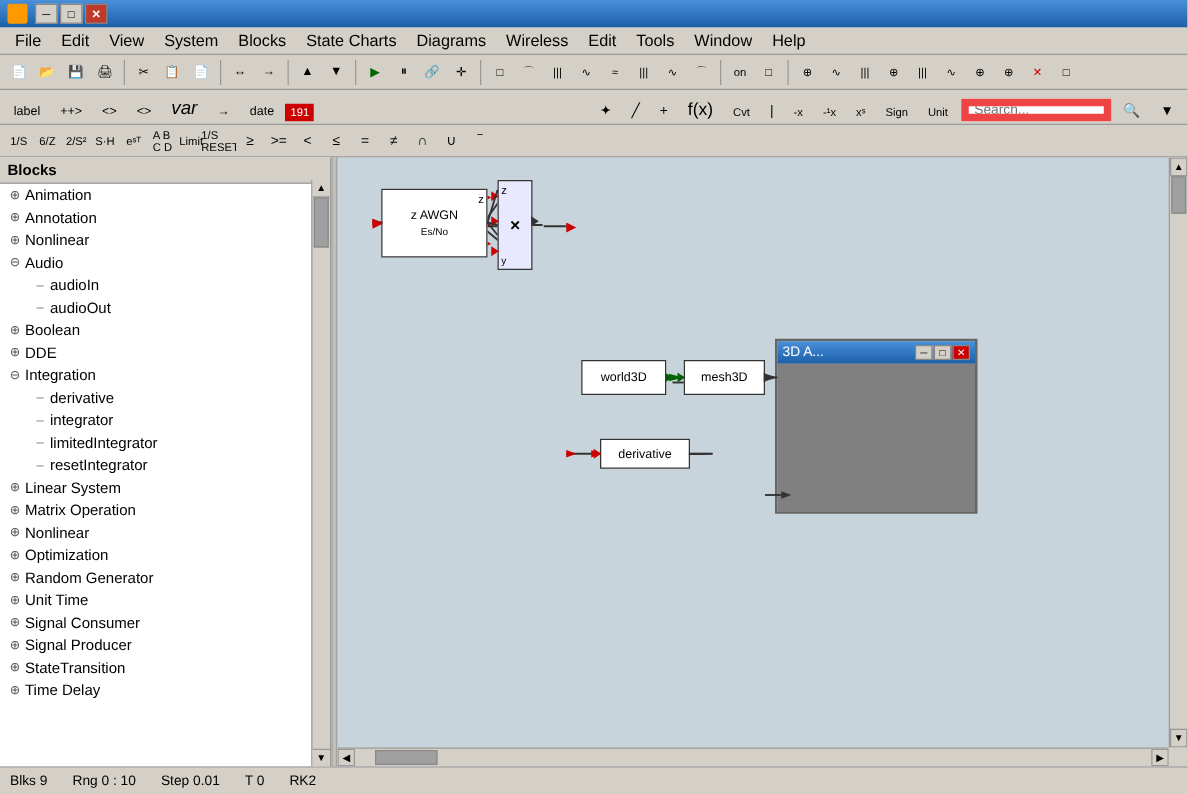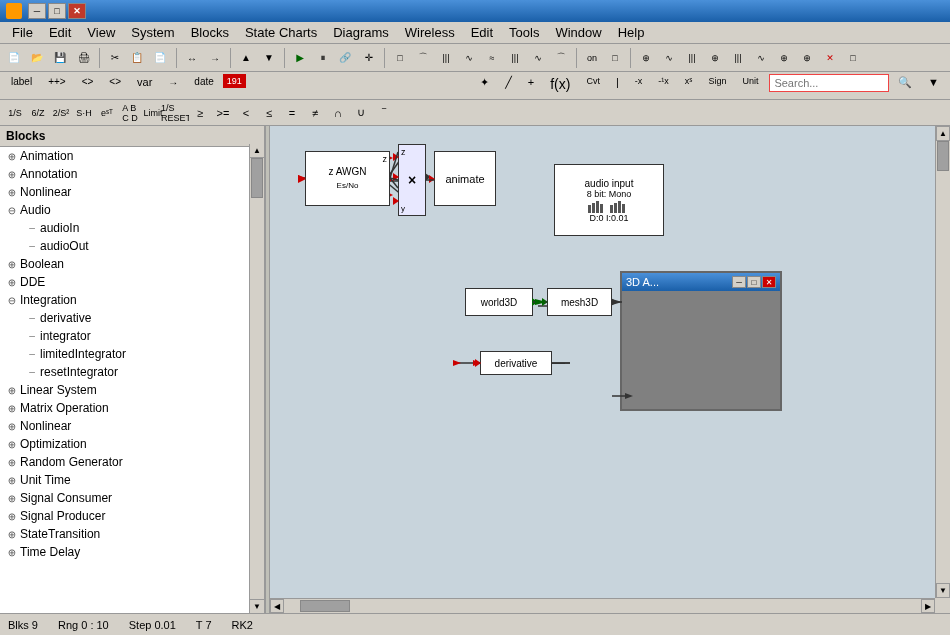--- a/index.html
+++ b/index.html
@@ -75,21 +75,21 @@
       font-size: 10px;
     }
     .toolbar .tb-btn.red { color: #c00; }
     .toolbar .tb-btn.green { color: #060; }
 
     
     .toolbar2 {
       height: 28px;
       background: #d4d0c8;
       display: flex;
-      align-items: flex-start;
+      align-items: flex-end;
       padding: 2px 4px;
       border-bottom: 1px solid #999;
       gap: 2px;
     }
     .tb2-btn {
       padding: 1px 6px;
       background: #d4d0c8;
       border: 1px solid transparent;
       font-size: 11px;
       cursor: pointer;
@@ -267,21 +267,21 @@
       color: #000;
       margin-left: 1px;
     }
     .window-titlebar .mini-btn.close { background: #c00; color: white; }
     .window-content {
       width: 100%; height: 118px;
       background: #808080;
     }
     .search-box {
       width: 120px; height: 18px;
-      border: 1px solid #ef4444;
+      border: 6px solid #ef4444;
       background: white;
       padding: 0 4px;
       font-size: 11px;
     }
 
     
     #sidebar-splitter {
       width: 5px;
       background: #c0c0b8;
       border-left: 1px solid #999;
@@ -362,21 +362,21 @@
   <div class="tb-btn" style="font-size:9px">⊕</div>
   <div class="tb-btn red" style="font-size:9px">✕</div>
   <div class="tb-btn" style="font-size:9px">□</div>
 </div>
 
 <div class="toolbar2">
   <div class="tb2-btn" style="font-size:10px">label</div>
   <div class="tb2-btn" style="font-size:10px">++&gt;</div>
   <div class="tb2-btn" style="font-size:10px">&lt;&gt;</div>
   <div class="tb2-btn" style="font-size:10px">&lt;&gt;</div>
-  <div class="tb2-btn" style="font-size:11px; ">var</div>
+  <div class="tb2-btn" style="font-size:15px; font-style:italic">var</div>
   <div class="tb2-btn" style="font-size:10px">→</div>
   <div class="tb2-btn" style="font-size:10px">date</div>
   <div class="tb2-btn" style="font-size:9px; background:#c00; color:white; padding: 1px 3px;">191</div>
   <div style="flex:1"></div>
 
   <div class="tb2-btn">✦</div>
   <div class="tb2-btn">╱</div>
   <div class="tb2-btn">+</div>
   <div class="tb2-btn" style="font-size:14px">f(x)</div>
   <div class="tb2-btn" style="font-size:9px">Cvt</div>
@@ -586,50 +586,21 @@
           <div style="position:absolute;right:-6px;top:28px;">
             <div style="width:0;height:0;border-top:4px solid transparent;border-bottom:4px solid transparent;border-left:6px solid #333;"></div>
           </div>
           <span style="font-size:14px;font-weight:bold;">×</span>
         </div>
 
         <span style="position:absolute;top:2px;left:2px;font-size:9px;">z</span>
         <span style="position:absolute;bottom:2px;left:2px;font-size:8px;">y</span>
       </div>
 
-      <div class="block" style="left:164px;top:25px;width:62px;height:55px;">
-        <div>animate</div>
-
-        <div style="position:absolute;left:-6px;top:calc(50%-4px);">
-          <div style="width:0;height:0;border-top:4px solid transparent;border-bottom:4px solid transparent;border-left:6px solid #c00;"></div>
-        </div>
-      </div>
-
-      <div class="block" style="left:284px;top:38px;width:110px;height:72px;font-size:10px;">
-        <div style="text-align:center;">
-          <div style="font-size:10px;">audio input</div>
-          <div style="font-size:9px;">8 bit: Mono</div>
-          <div style="display:flex;align-items:center;justify-content:center;gap:2px;margin-top:2px;">
-
-            <svg width="20" height="12">
-              <rect x="0" y="4" width="3" height="8" fill="#555"></rect>
-              <rect x="4" y="2" width="3" height="10" fill="#555"></rect>
-              <rect x="8" y="0" width="3" height="12" fill="#555"></rect>
-              <rect x="12" y="3" width="3" height="9" fill="#555"></rect>
-            </svg>
-            <svg width="20" height="12">
-              <rect x="0" y="4" width="3" height="8" fill="#555"></rect>
-              <rect x="4" y="2" width="3" height="10" fill="#555"></rect>
-              <rect x="8" y="0" width="3" height="12" fill="#555"></rect>
-              <rect x="12" y="3" width="3" height="9" fill="#555"></rect>
-            </svg>
-          </div>
-          <div style="font-size:9px;">D:0  I:0.01</div>
-        </div>
-      </div>
+
 
       <div class="block" style="left:195px;top:162px;width:68px;height:28px;font-size:10px;">
         <div>world3D</div>
 
         <div style="position:absolute;right:-6px;top:calc(50%-4px);">
           <div style="width:0;height:0;border-top:4px solid transparent;border-bottom:4px solid transparent;border-left:6px solid #060;"></div>
         </div>
       </div>
 
       <div class="block" style="left:277px;top:162px;width:65px;height:28px;font-size:10px;">
@@ -710,15 +681,15 @@
     </div>
 
     <div class="scroll-corner"></div>
   </div>
 </div>
 
 <div id="statusbar">
   <span>Blks  9</span>
   <span>Rng  0 : 10</span>
   <span>Step  0.01</span>
-  <span>T  7</span>
+  <span>T  0</span>
   <span>RK2</span>
 </div>
 
 </body></html>

